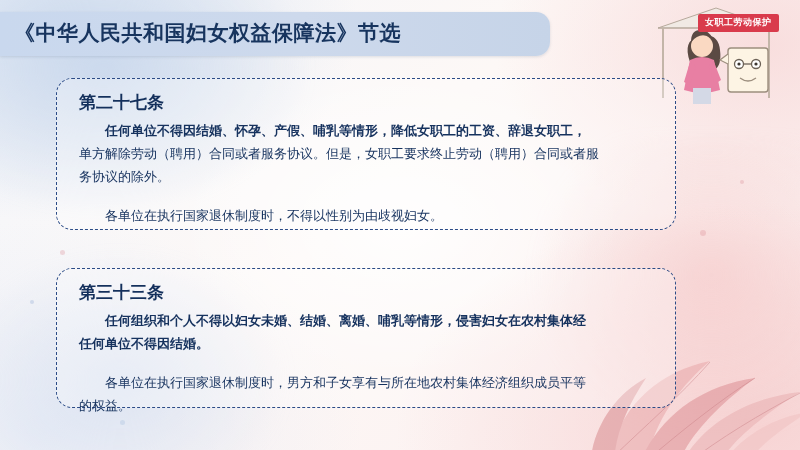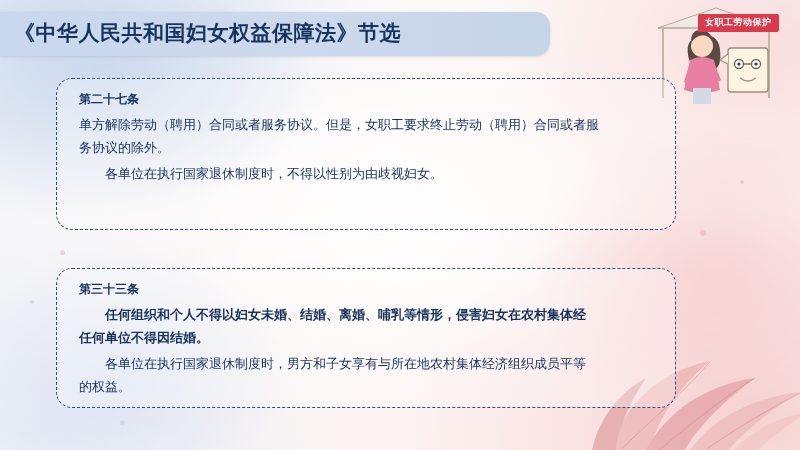--- a/index.html
+++ b/index.html
@@ -125,41 +125,41 @@
     border: 1.6px dashed #2b4b86;
     border-radius: 16px;
     background: rgba(255,255,255,0.30);
     box-sizing: border-box;
     padding: 12px 22px 14px 22px;
   }
   #article-1 { top: 78px; height: 152px; }
   #article-2 { top: 268px; height: 140px; }
 
   .article-heading {
-    font-size: 12px;
+    font-size: 17px;
     font-weight: bold;
     color: #14305c;
     margin: 0 0 6px 0;
     font-family: "Liberation Serif", serif;
   }
   .para {
     font-size: 13px;
     line-height: 1.62;
     color: #16325e;
     margin: 0 0 2px 0;
     text-indent: 2em;
     font-family: "Liberation Serif", serif;
   }
   .para.em {
     font-weight: bold;
   }
   .para.cont {
     text-indent: 0;
   }
-  .para.spaced { margin-top: 5px; }
+  .para.spaced { margin-top: 18px; }
 </style>
 </head>
 <body>
 
 <div class="slide">
 
   <div class="bg-base"></div>
   <div class="bg-cloud-a"></div>
   <div class="bg-cloud-b"></div>
   <div class="bg-cloud-c"></div>
@@ -219,20 +219,21 @@
         <circle cx="110" cy="62" r="1.6" fill="#3b352f"></circle>
         <path d="M94 76 q8 6 16 0" stroke="#9c8e7e" stroke-width="1.3" fill="none"></path>
         <path d="M82 52 l-8 6 l8 4" fill="#fdf4e4" stroke="#9c8e7e" stroke-width="1.2"></path>
       </g>
     </svg>
     <div class="mascot-banner">女职工劳动保护</div>
   </div>
 
   <div class="article" id="article-1">
     <div class="article-heading">第二十七条</div>
+    <p class="para em">任何单位不得因结婚、怀孕、产假、哺乳等情形，降低女职工的工资、辞退女职工，</p>
     <p class="para cont">单方解除劳动（聘用）合同或者服务协议。但是，女职工要求终止劳动（聘用）合同或者服</p>
     <p class="para cont">务协议的除外。</p>
     <p class="para spaced">各单位在执行国家退休制度时，不得以性别为由歧视妇女。</p>
   </div>
 
   <div class="article" id="article-2">
     <div class="article-heading">第三十三条</div>
     <p class="para em">任何组织和个人不得以妇女未婚、结婚、离婚、哺乳等情形，侵害妇女在农村集体经</p>
     <p class="para em cont">任何单位不得因结婚。</p>
     <p class="para spaced">各单位在执行国家退休制度时，男方和子女享有与所在地农村集体经济组织成员平等</p>

